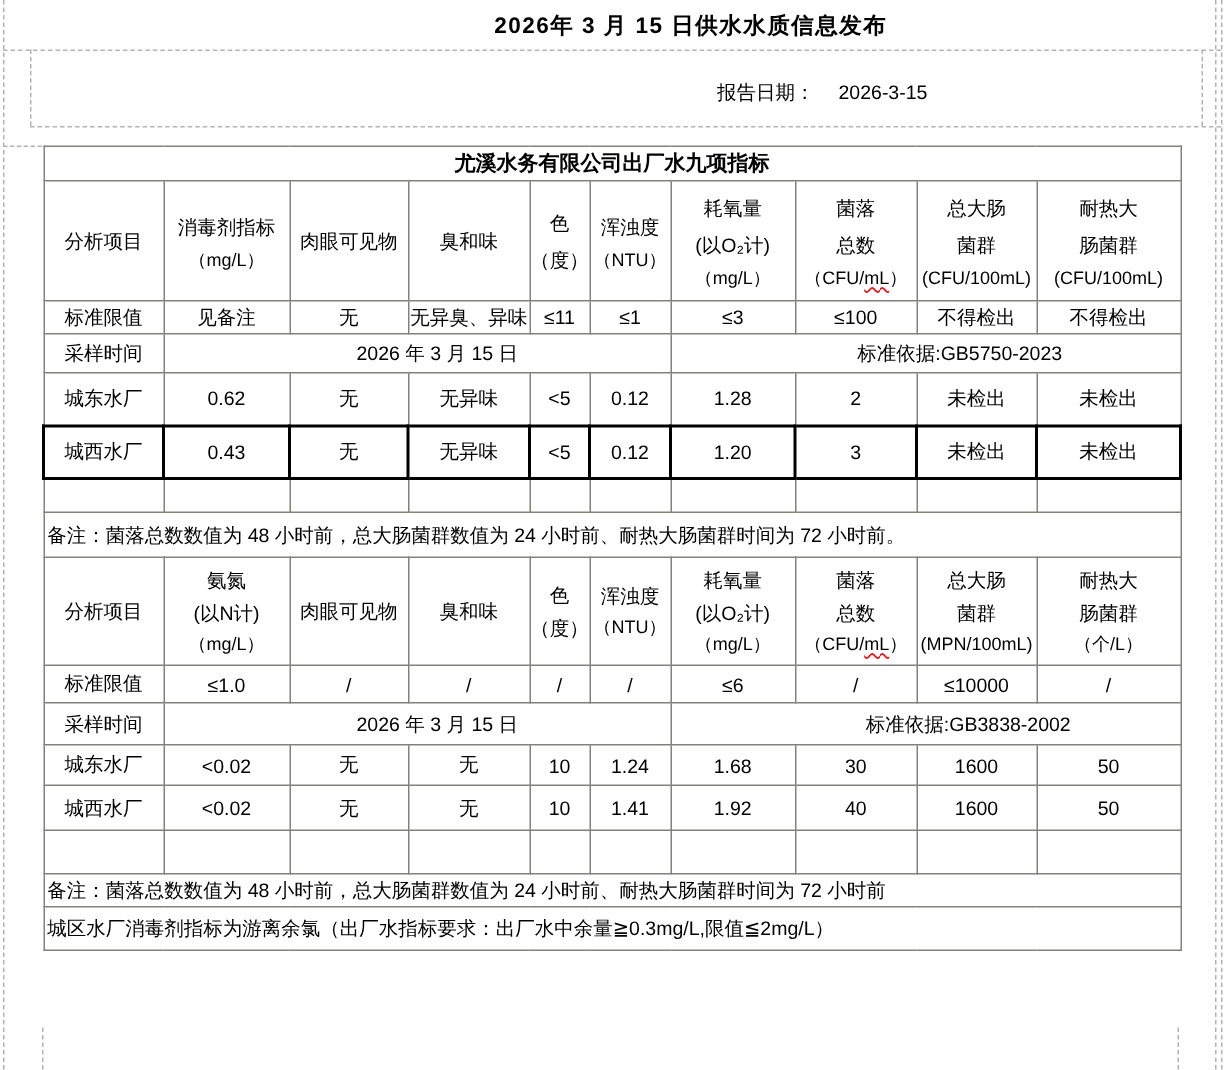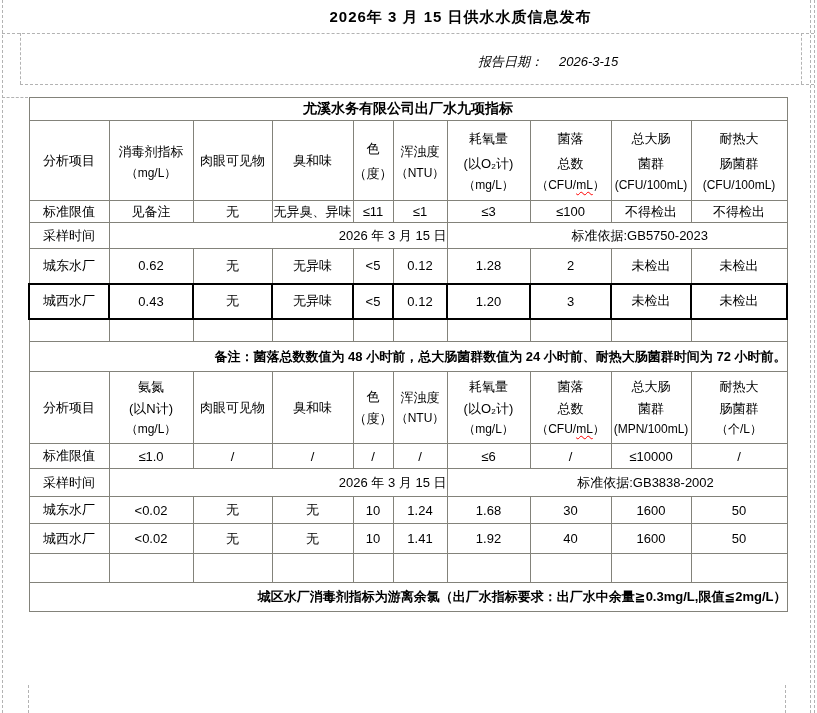--- a/index.html
+++ b/index.html
@@ -9,40 +9,40 @@
     font-family:"Liberation Sans","DejaVu Sans",sans-serif;
   }
   
   .dv{position:absolute;width:0;border-left:1px dashed #b3b3b3;}
   .dh{position:absolute;height:0;border-top:1px dashed #b3b3b3;}
 
   #main-title{
     position:absolute;top:8px;left:104px;width:713px;
     text-align:center;font-size:15px;font-weight:bold;letter-spacing:1px;
   }
-  #report-date{position:absolute;left:478px;top:53px;font-size:13px;font-style:italic;}
+  #report-date{position:absolute;left:478px;top:53px;font-size:13px;}
   #report-date .gap{display:inline-block;width:16px;}
 
   table{
     position:absolute;left:28px;top:97px;width:758px;
     border-collapse:collapse;table-layout:fixed;
   }
   td{
     border:1px solid #83827a;text-align:center;vertical-align:middle;
     font-size:13px;padding:0;overflow:hidden;
   }
   tr.sec td{font-weight:bold;font-size:14px;}
   .tl{white-space:pre-line;line-height:25px;}
   tr.h2 .tl{line-height:22px;}
   .unit{font-size:12px;line-height:19px;}
   tr.sel td{border:2px solid #000;}
-  td.date{text-align:right;padding-left:27px;}
+  td.date{text-align:center;padding-left:27px;}
   td.basis1{text-align:left;padding-left:124px;}
   td.basis2{text-align:center;padding-left:57px;}
-  td.note{text-align:right;padding-left:2px;font-weight:bold;}
+  td.note{text-align:left;padding-left:2px;}
   .sp-wavy{
     text-decoration-line:underline;text-decoration-style:wavy;
     text-decoration-color:#ff0000;text-decoration-thickness:1px;
     text-underline-offset:2px;
     margin-top:24px;
   }
 </style>
 </head>
 <body>
 
@@ -283,20 +283,23 @@
         <td></td>
         <td></td>
         <td></td>
         <td></td>
         <td></td>
         <td></td>
         <td></td>
         <td></td>
   </tr>
 
+  <tr style="height:22px">
+    <td class="note" colspan="10">备注：菌落总数数值为 48 小时前，总大肠菌群数值为 24 小时前、耐热大肠菌群时间为 72 小时前</td>
+  </tr>
 
   <tr style="height:29px">
     <td class="note" colspan="10">城区水厂消毒剂指标为游离余氯（出厂水指标要求：出厂水中余量≧0.3mg/L,限值≦2mg/L）</td>
   </tr>
 
 
   </tbody>
 </table>
 
 </body></html>

